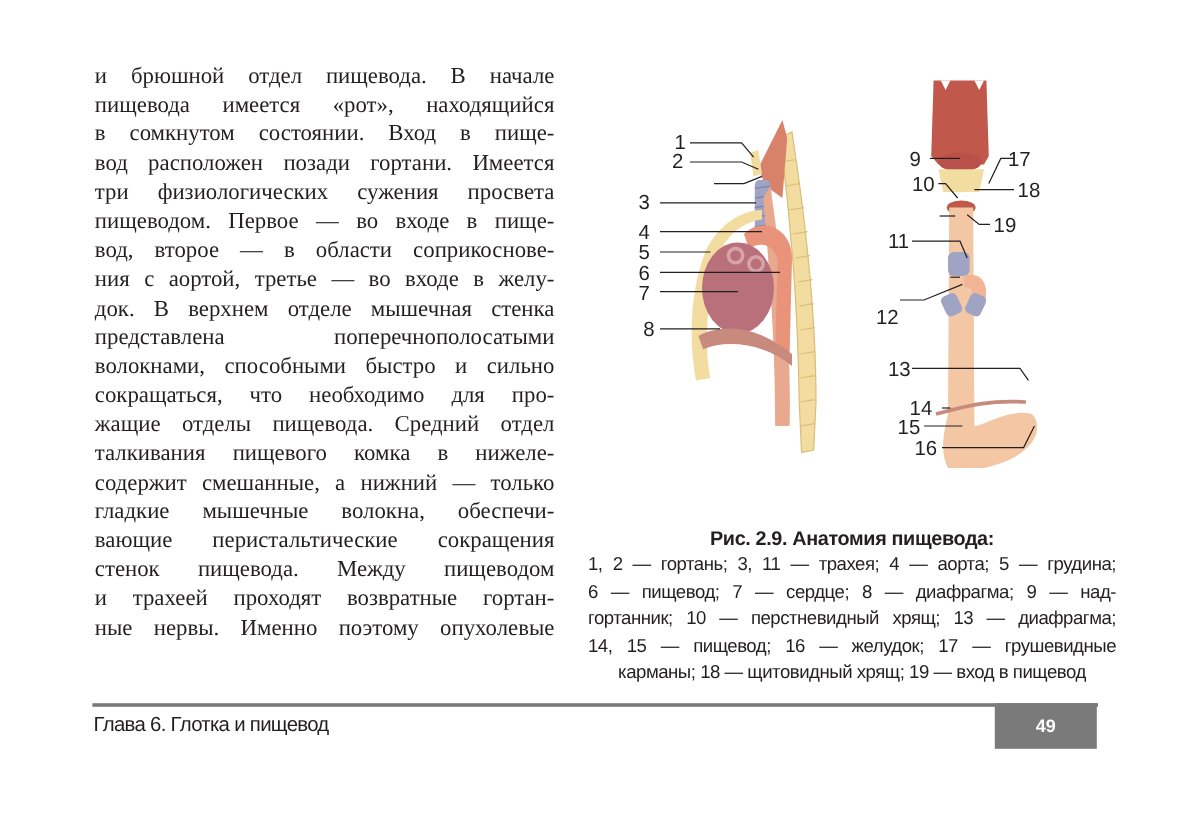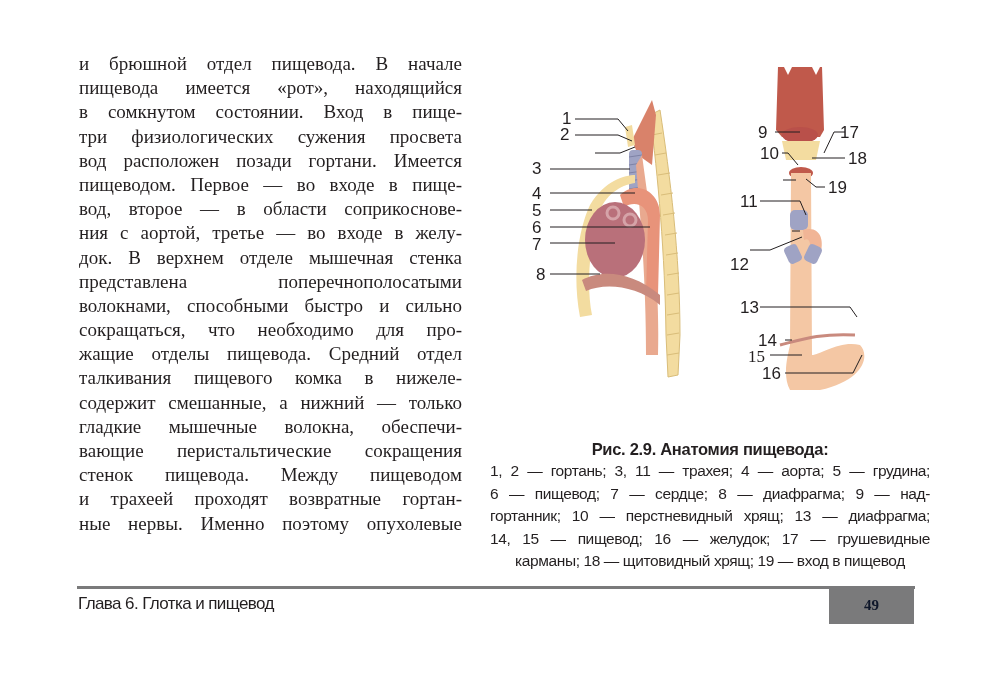--- a/index.html
+++ b/index.html
@@ -33,33 +33,33 @@
     .footer-rule { position: absolute; left: 77px; top: 586px; width: 838px; height: 3px; background: #7a7a7b; }
     .footer-title {
       position: absolute; left: 78px; top: 594px;
       font-family: "Liberation Sans", "DejaVu Sans", sans-serif;
       font-size: 17px; color: #231f20; letter-spacing: -0.6px;
     }
     .page-num-box {
       position: absolute; left: 829px; top: 586px; width: 85px; height: 38px; background: #7a7a7b;
       display: flex; align-items: center; justify-content: center;
     }
-    .page-num { font-family: Liberation Serif, serif; font-weight: bold; font-size: 15px; color: #0f172a; }
+    .page-num { font-family: Liberation Sans, sans-serif; font-weight: bold; font-size: 15px; color: #ffffff; }
   </style>
 </head>
 <body>
 
 <div class="page">
 
   <div class="body-text">
     <span class="line">и брюшной отдел пищевода. В начале</span>
     <span class="line">пищевода имеется «рот», находящийся</span>
     <span class="line">в сомкнутом состоянии. Вход в пище-</span>
+    <span class="line">вод расположен позади гортани. Имеется</span>
     <span class="line">три физиологических сужения просвета</span>
-    <span class="line">вод расположен позади гортани. Имеется</span>
     <span class="line">пищеводом. Первое — во входе в пище-</span>
     <span class="line">вод, второе — в области соприкоснове-</span>
     <span class="line">ния с аортой, третье — во входе в желу-</span>
     <span class="line">док. В верхнем отделе мышечная стенка</span>
     <span class="line">представлена поперечнополосатыми</span>
     <span class="line">волокнами, способными быстро и сильно</span>
     <span class="line">сокращаться, что необходимо для про-</span>
     <span class="line">жащие отделы пищевода. Средний отдел</span>
     <span class="line">талкивания пищевого комка в нижеле-</span>
     <span class="line">содержит смешанные, а нижний — только</span>
@@ -169,21 +169,21 @@
     <span class="callout" style="left:12px;top:147px;">5</span>
     <span class="callout" style="left:12px;top:164px;">6</span>
     <span class="callout" style="left:12px;top:181px;">7</span>
     <span class="callout" style="left:16px;top:211px;">8</span>
     <span class="callout" style="left:238px;top:69px;">9</span>
     <span class="callout" style="left:240px;top:90px;">10</span>
     <span class="callout" style="left:220px;top:138px;">11</span>
     <span class="callout" style="left:210px;top:201px;">12</span>
     <span class="callout" style="left:220px;top:244px;">13</span>
     <span class="callout" style="left:238px;top:277px;">14</span>
-    <span class="callout" style="left:228px;top:293px;font-family:Liberation Serif, serif;">15</span>
+    <span class="callout" style="left:228px;top:293px;">15</span>
     <span class="callout" style="left:242px;top:310px;">16</span>
     <span class="callout" style="left:320px;top:69px;">17</span>
     <span class="callout" style="left:328px;top:95px;">18</span>
     <span class="callout" style="left:308px;top:124px;">19</span>
   </div>
 
   <div class="caption">
     <div class="title">Рис. 2.9. Анатомия пищевода:</div>
     <span class="cline j">1, 2 — гортань; 3, 11 — трахея; 4 — аорта; 5 — грудина;</span>
     <span class="cline j">6 — пищевод; 7 — сердце; 8 — диафрагма; 9 — над-</span>

